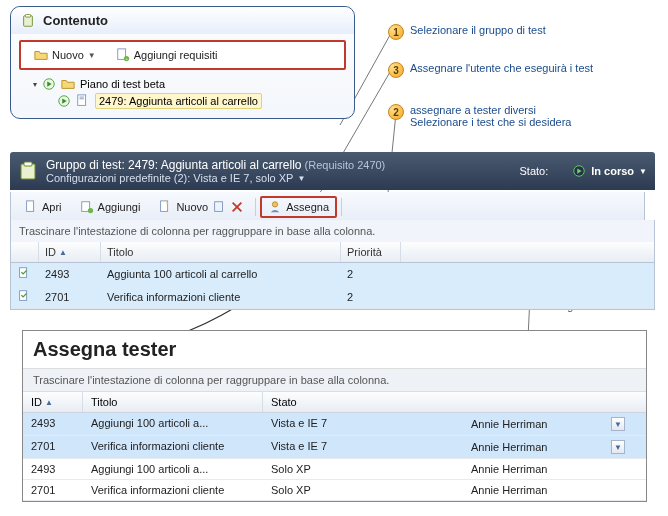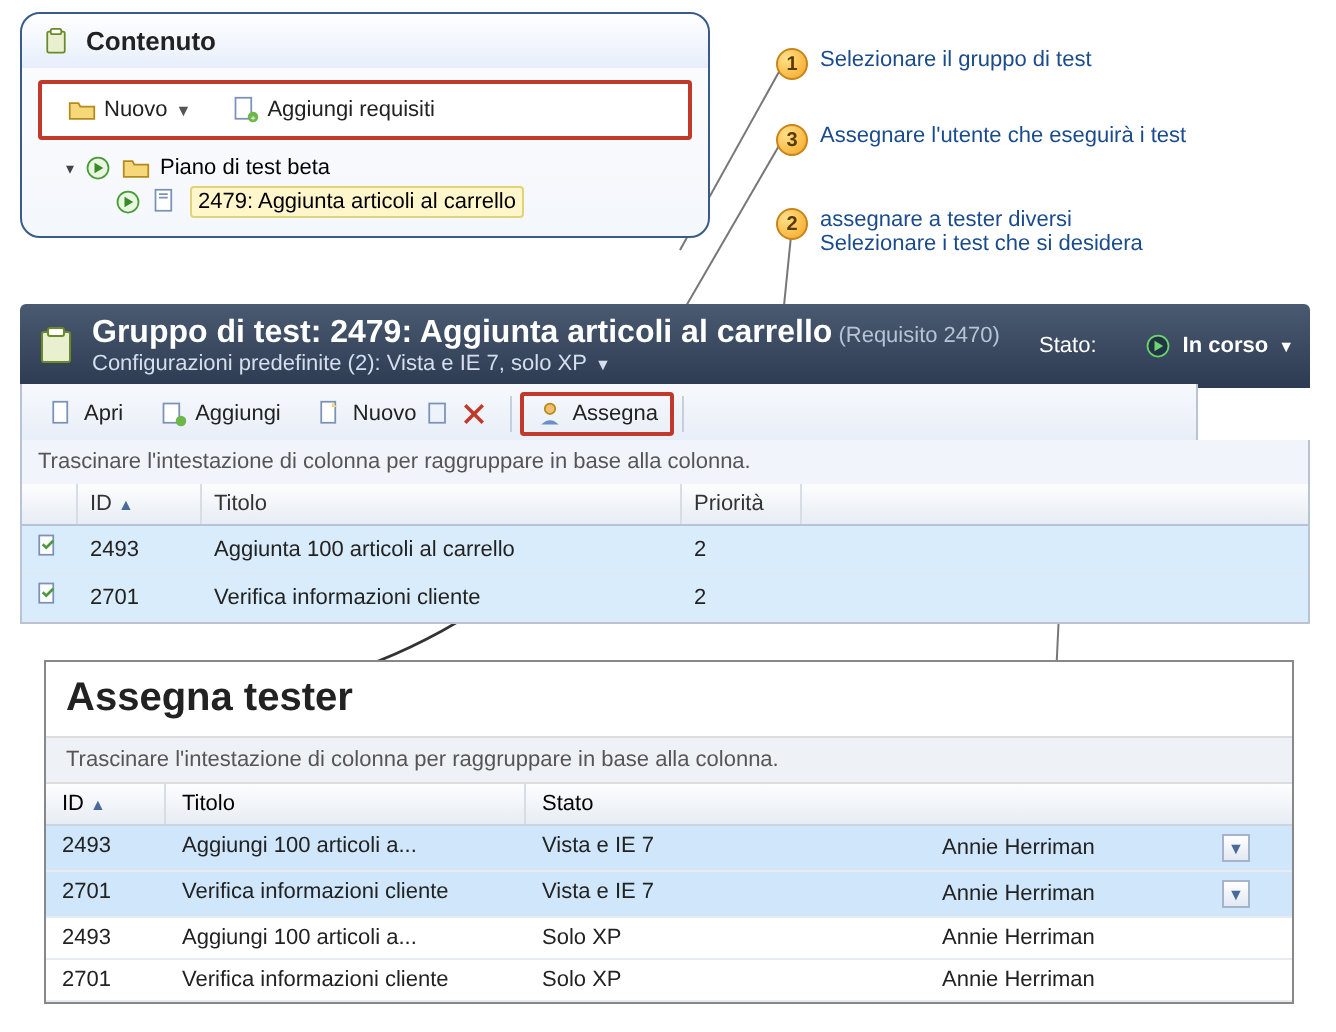--- a/index.html
+++ b/index.html
@@ -16,27 +16,27 @@
     .tree-indent-1 { padding-left: 14px; }
     .tree-indent-2 { padding-left: 38px; }
     .tree-sel { background:#fff6cc; border:1px solid #e0d37a; border-radius:2px; padding:1px 3px; }
 
     
     .callout { position:absolute; display:flex; align-items:flex-start; gap:6px; font-size:11px; color:#1a4b8c; }
     .badge { width:16px; height:16px; border-radius:50%; background:radial-gradient(circle at 30% 30%,#ffe08a,#f5a623); border:1px solid #c9841a; display:flex; align-items:center; justify-content:center; font-size:10px; font-weight:bold; color:#5a3b00; flex-shrink:0; }
 
     
     .suite-header { position:absolute; left:10px; top:152px; width:645px; background:linear-gradient(#4a5a70,#2c3b52); color:#fff; padding:6px 8px; display:flex; align-items:center; gap:8px; font-size:11px; border-radius:3px 3px 0 0; }
-    .suite-header .title { font-weight:bold; font-size:16px; }
+    .suite-header .title { font-weight:normal; font-size:12px; }
     .suite-header .muted { color:#b8c4d6; }
     .suite-header-right { margin-left:auto; display:flex; align-items:center; gap:24px; }
     .state-pill { display:flex; align-items:center; gap:5px; }
 
     
-    .action-bar { position:absolute; left:10px; top:192px; width:589px; background:linear-gradient(#f7f9fd,#e7edf7); border:1px solid #b8c4d6; border-top:none; padding:4px 6px; display:flex; align-items:center; gap:4px; }
+    .action-bar { position:absolute; left:10px; top:192px; width:635px; background:linear-gradient(#f7f9fd,#e7edf7); border:1px solid #b8c4d6; border-top:none; padding:4px 6px; display:flex; align-items:center; gap:4px; }
     .red-outline { border:2px solid #c0392b !important; border-radius:2px; }
 
     
     .grid-hint { position:absolute; left:10px; top:220px; width:645px; background:#f1f4fa; border:1px solid #b8c4d6; border-top:none; color:#555; padding:5px 8px; font-size:11px; }
     .grid { position:absolute; left:10px; top:242px; width:645px; border:1px solid #b8c4d6; border-top:none; }
     .grid-head { display:flex; background:linear-gradient(#fdfdfe,#e7edf4); border-bottom:1px solid #b8c4d6; }
     .gh { padding:4px 6px; font-size:11px; color:#333; border-right:1px solid #d6dde7; display:flex; align-items:center; gap:3px; }
     .grid-body .grow { display:flex; border-bottom:1px solid #e2e8f0; align-items:center; background:#d9ecfb; }
     .gc { padding:3px 6px; font-size:11px; color:#222; border-right:1px solid transparent; }
     .icon-cell { width:28px; padding-left:6px; }

